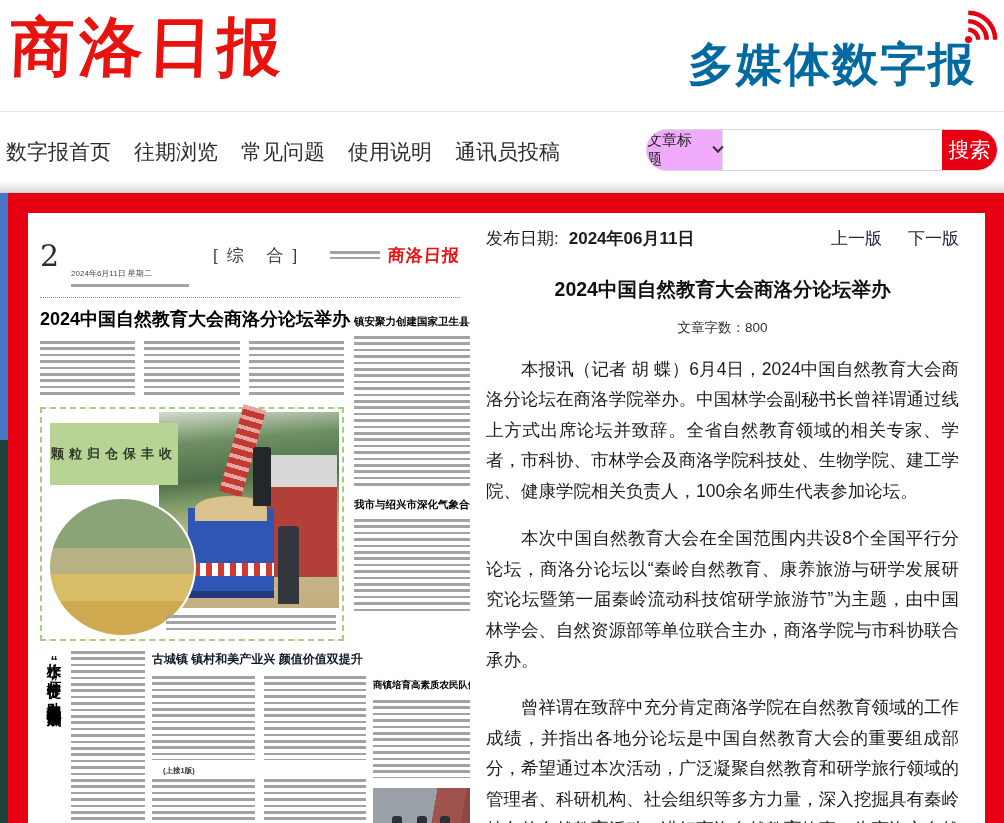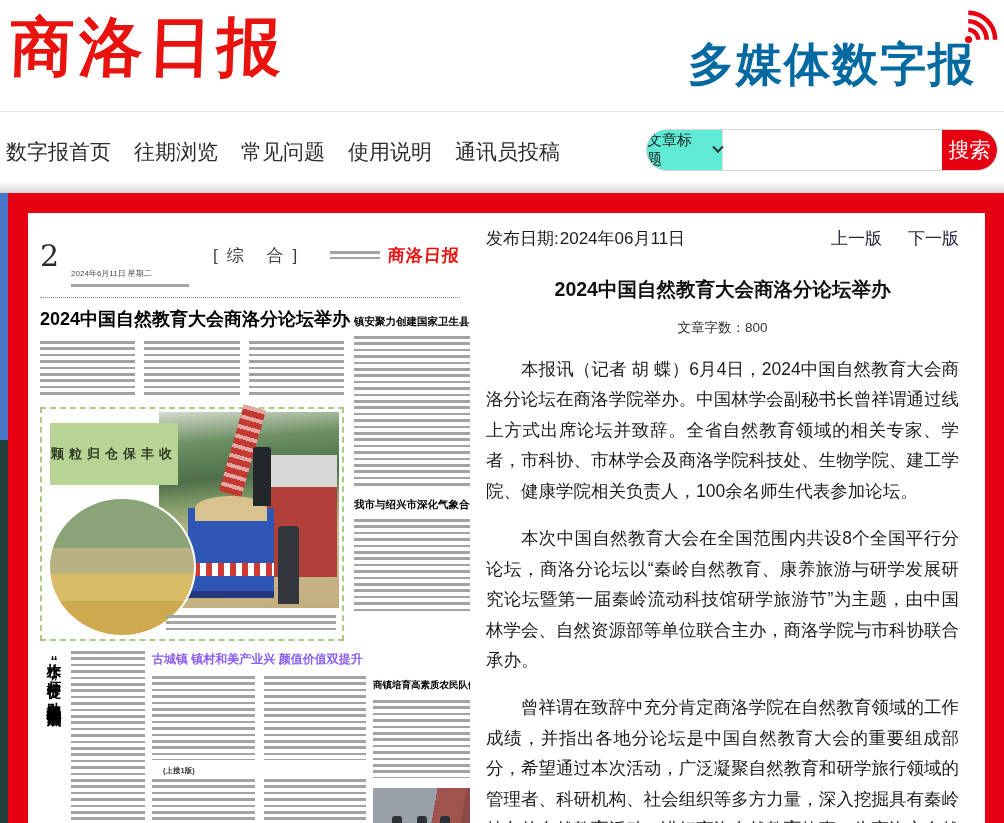--- a/index.html
+++ b/index.html
@@ -17,21 +17,21 @@
                 color:#0369a1; letter-spacing:2px; }
   .wifi { position:absolute; right:6px; top:10px; width:34px; height:34px; }
 
   
   .nav { position:absolute; top:112px; left:0; width:100%; height:81px; background:#fff; }
   .nav-items { position:absolute; left:6px; top:26px; display:flex; gap:23px;
                font-size:21px; color:#2d2d2d; }
   .nav-items span { cursor:pointer; }
   .search { position:absolute; right:6px; top:17px; width:352px; height:42px;
             border:1px solid #d6d6d6; border-radius:22px; display:flex; align-items:center;
-            overflow:hidden; background:#5eead4; }
+            overflow:hidden; background:#f0abfc; }
   .search-cat { width:110px; height:100%; display:flex; align-items:center; justify-content:center;
                 gap:9px; font-size:15px; color:#1d1d1d; border-right:1px solid #e2e2e2; cursor:pointer; }
   .chev { width:8px; height:8px; border-right:2.4px solid #333; border-bottom:2.4px solid #333;
           transform:rotate(45deg) translate(-2px,-2px); }
   .search-input { flex:1; height:100%; border:none; outline:none; font-size:15px; padding:0 10px; }
   .search-btn { width:80px; height:100%; background:#e60012; color:#fff; font-size:21px;
                 border:none; border-radius:0 22px 22px 0; cursor:pointer; }
   .nav-shadow { position:absolute; top:181px; left:0; width:100%; height:12px;
                 background:linear-gradient(to bottom, rgba(255,255,255,0), rgba(110,110,110,.28)); }
 
@@ -91,38 +91,38 @@
   .ph-label { position:absolute; left:8px; top:14px; width:128px; height:62px; background:#b7d494;
               display:flex; align-items:center; justify-content:center; }
   .ph-label span { font-size:13px; font-weight:bold; color:#2f3a28; letter-spacing:5px; white-space:nowrap; }
   .ph-caption { position:absolute; right:6px; bottom:6px; width:170px; height:18px; }
 
   .np-bottom { display:flex; margin-top:10px; gap:7px; height:250px; }
   .np-vert { width:24px; flex:none; writing-mode:vertical-rl; text-orientation:upright;
              font-size:14.5px; font-weight:bold; color:#000; line-height:1.45; letter-spacing:1px; cursor:pointer; }
   .np-colB { width:74px; flex:none; }
   .np-colC { width:214px; flex:none; }
-  .np-h-mid { font-size:12px; font-weight:bold; white-space:nowrap; color:#8b5cf6; cursor:pointer; }
+  .np-h-mid { font-size:12px; font-weight:bold; white-space:nowrap; color:#0f172a; cursor:pointer; }
   .np-c2 { display:flex; gap:9px; margin-top:8px; height:84px; }
   .np-c2 > div { flex:1; }
   .np-note { font-size:7.5px; font-weight:bold; color:#333; margin:6px 11px 3px; }
   .np-c2b { display:flex; gap:9px; height:90px; }
   .np-c2b > div { flex:1; }
   .np-colD { flex:1; }
   .np-h-d { font-size:9.5px; font-weight:bold; white-space:nowrap; color:#000; margin:28px 0 8px; cursor:pointer; }
   .np-d-s { height:78px; }
   .np-d-photo { margin-top:10px; height:70px;
                 background:linear-gradient(100deg,#9aa0a8 0 55%,#a0524d 55% 80%,#8c4a46 80%);
                 position:relative; }
   .np-d-photo i { position:absolute; bottom:0; width:10px; height:60%; background:#2c3138; border-radius:3px 3px 0 0; }
 
   
   .article { flex:1; padding:14px 26px 16px 16px; color:#1d1d1d; overflow:hidden; }
   .art-row1 { display:flex; align-items:baseline; font-size:17px; }
-  .art-date { margin-left:1px; }
+  .art-date { margin-left:10px;font-weight:bold; }
   .art-pages { margin-left:auto; display:flex; gap:26px; color:#23233c; }
   .art-pages span { cursor:pointer; }
   .art-row2 { display:flex; align-items:center; margin:24px 0 0 22px; font-size:15px; color:#1d1d1d; gap:0; }
   .art-row2 .lnk { cursor:pointer; }
   .g28 { margin-right:30px; } .g44 { margin-right:46px; }
   .ico { font-size:17px; margin:0 12px 0 2px; cursor:pointer; }
   .art-title { margin-top:26px; text-align:center; font-size:19.5px; font-weight:bold; color:#111; }
   .art-count { margin-top:16px; text-align:center; font-size:13.5px; color:#333; }
   .art-body { margin-top:14px; }
   .art-body p { font-size:17.5px; line-height:1.74; text-indent:2em; text-align:justify;

